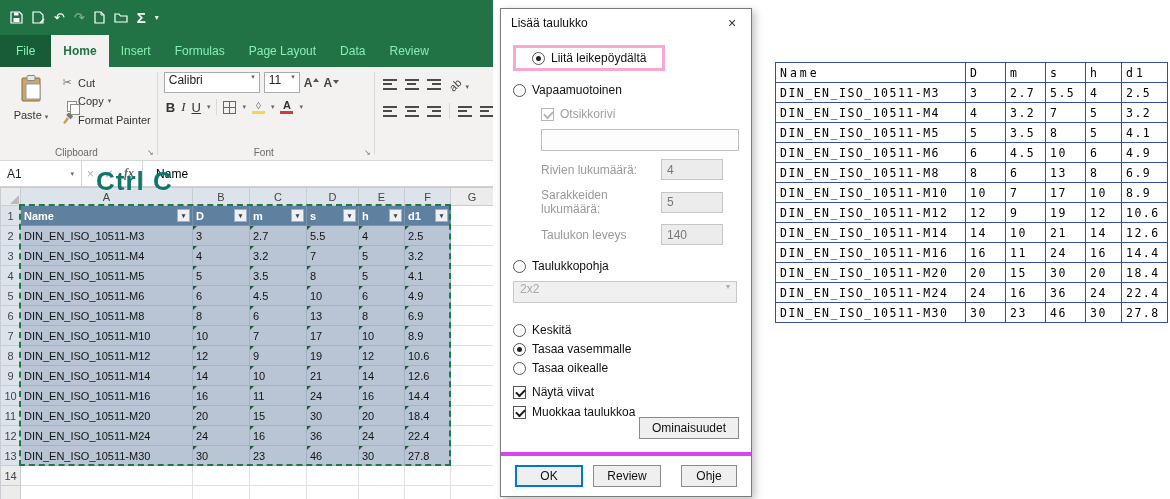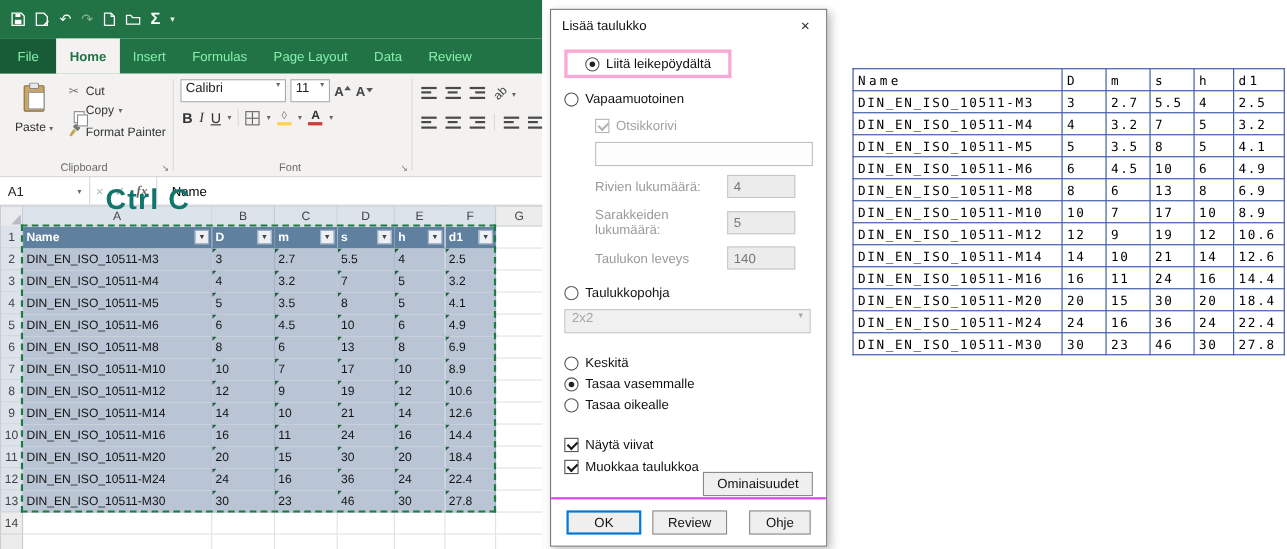--- a/index.html
+++ b/index.html
@@ -100,34 +100,34 @@
 .dclose{width:38px;height:28px;text-align:center;line-height:28px;font-size:14px;color:#333}
 .dbody{padding:2px 12px 0 12px}
 .rrow,.crow{display:flex;align-items:center;gap:6px}
 .rad{width:13px;height:13px;border:1px solid #555;border-radius:50%;position:relative;background:#fff;flex:none}
 .rad.sel::after{content:"";position:absolute;left:3px;top:3px;width:5px;height:5px;border-radius:50%;background:#222}
 .cbox{width:13px;height:13px;border:1px solid #555;position:relative;background:#fff;flex:none}
 .cbox.on::after{content:"";position:absolute;left:2px;top:2px;width:7px;height:4px;border-left:2px solid #1a1a1a;border-bottom:2px solid #1a1a1a;transform:rotate(-45deg)}
 .cbox.gray{border-color:#b5b5b5}
 .cbox.gray::after{border-color:#b5b5b5}
 .hl{border:3px solid #f9a8d4;padding:3px 16px;display:inline-flex;margin-top:6px}
-.mt12{margin-top:12px}.mt14{margin-top:14px}.mt10{margin-top:22px}
+.mt12{margin-top:12px}.mt14{margin-top:14px}.mt10{margin-top:10px}
 .dgroup{margin-left:28px}
 .dgroup .crow{margin-top:10px;color:#a0a0a0}
 .dinput{width:100%;height:22px;border:1px solid #c0c0c0;background:#fdfdfd;margin-top:8px}
 .frow{display:flex;justify-content:space-between;align-items:center;margin-top:8px;padding-right:16px}
 .frow .lbl{color:#9a9a9a}
 .sinput{width:62px;height:21px;border:1px solid #c6c6c6;background:#ececec;color:#777;display:flex;align-items:center;padding:0 5px;flex:none}
 .dselect{width:224px;height:22px;background:#f0f0f0;border:1px solid #c8c8c8;color:#a8a8a8;display:flex;align-items:flex-start;justify-content:space-between;padding:0 6px;margin:8px 0 0 0}
 .scaret{font-size:8px;color:#aaa}
 .aligngrp{margin-top:20px;display:flex;flex-direction:column;gap:5px}
 .proprow{display:flex;justify-content:space-between;align-items:flex-start;margin-top:6px}
 .btn{border:1px solid #8a8a8a;background:#efefef;font-size:12px;padding:3px 12px;font-family:"Liberation Sans",sans-serif;color:#111}
 .btn.props{margin-top:12px}
-.dfooter{position:absolute;left:0;right:0;bottom:0;height:44px;border-top:2px solid #d946ef;display:flex;align-items:center;padding:0 14px;gap:10px}
+.dfooter{position:absolute;left:0;right:0;bottom:0;height:44px;border-top:4px solid #d946ef;display:flex;align-items:center;padding:0 14px;gap:10px}
 .btn.ok{border:2px solid #0078d7;min-width:68px;padding:2px 11px}
 .btn.cancel{min-width:68px}
 .btn.help{margin-left:auto;min-width:56px}
 
 
 #result{position:absolute;left:775px;top:62px}
 #result table{border-collapse:collapse;table-layout:fixed}
 #result th,#result td{border:1px solid #33509e;height:20px;font-size:11.5px;font-family:"DejaVu Sans Mono",monospace;letter-spacing:1.5px;padding:0 4px;text-align:left;font-weight:normal;color:#000;white-space:nowrap;overflow:hidden}
 #result th{letter-spacing:3px}
 </style>

